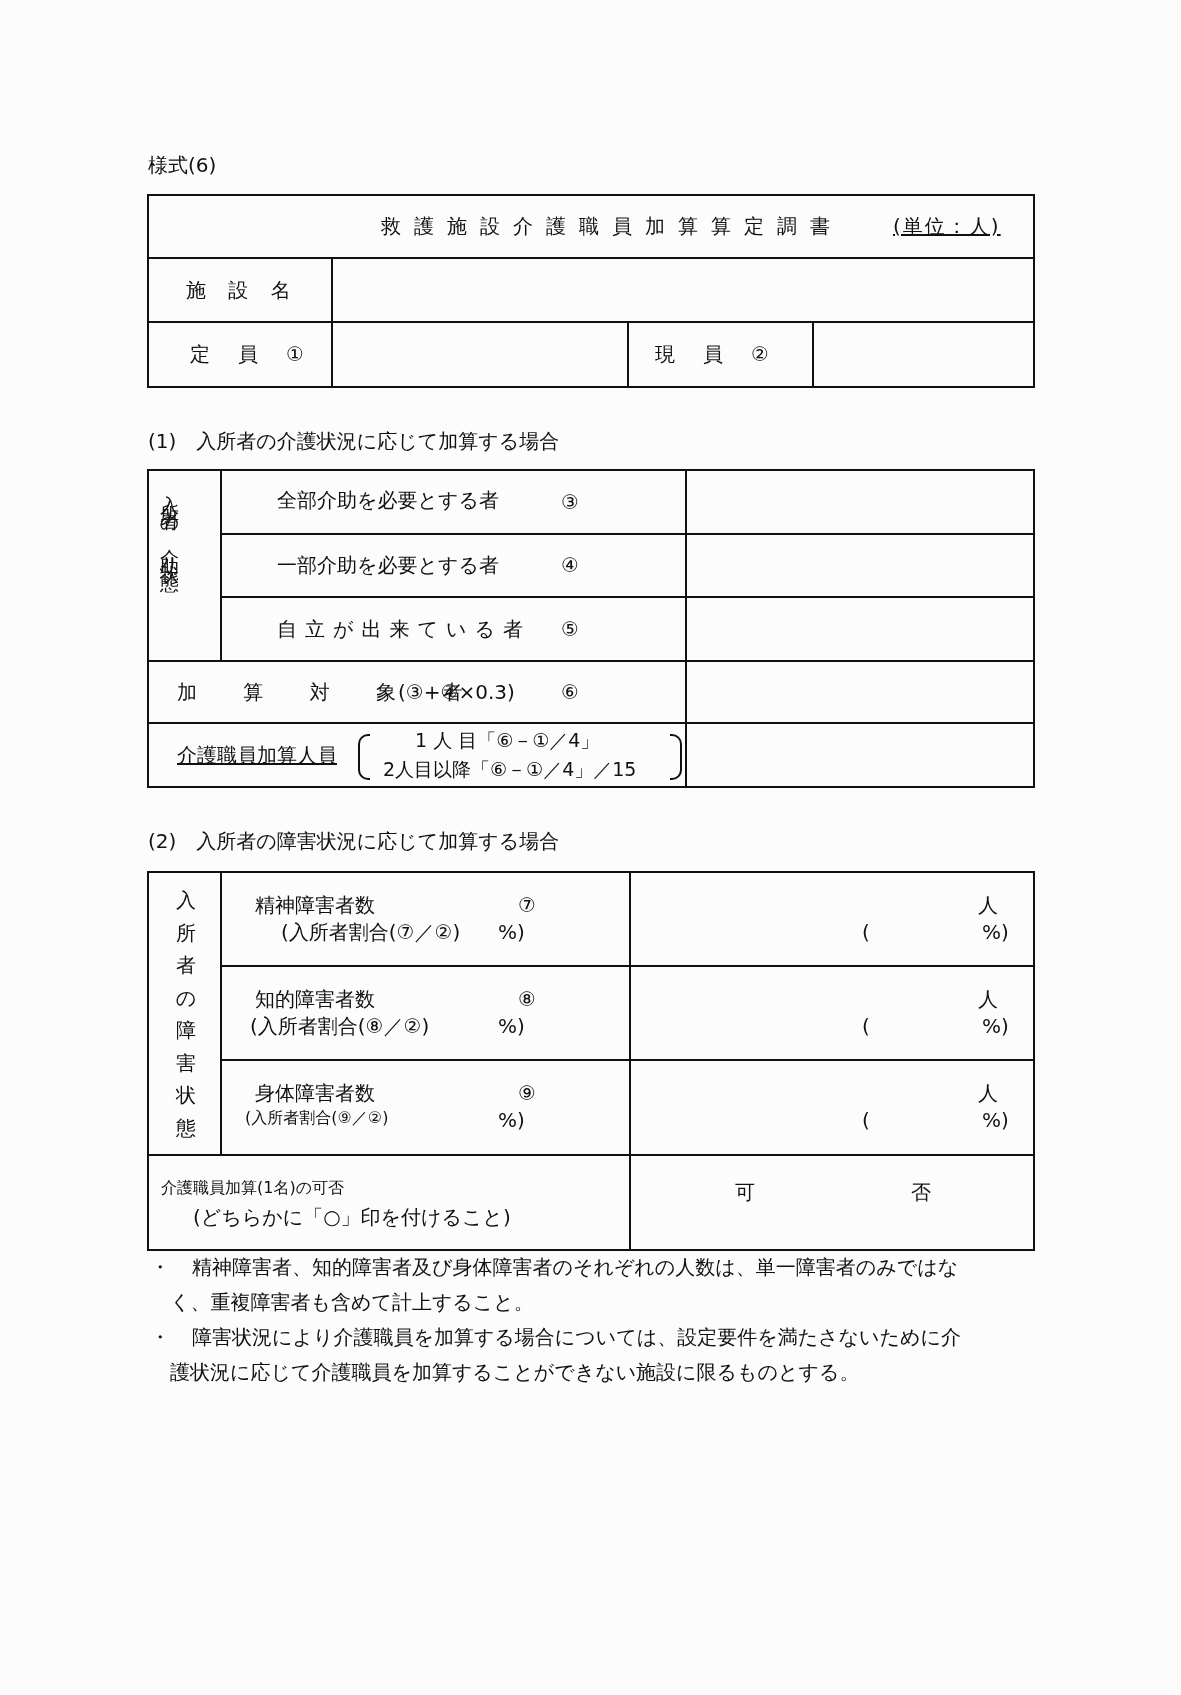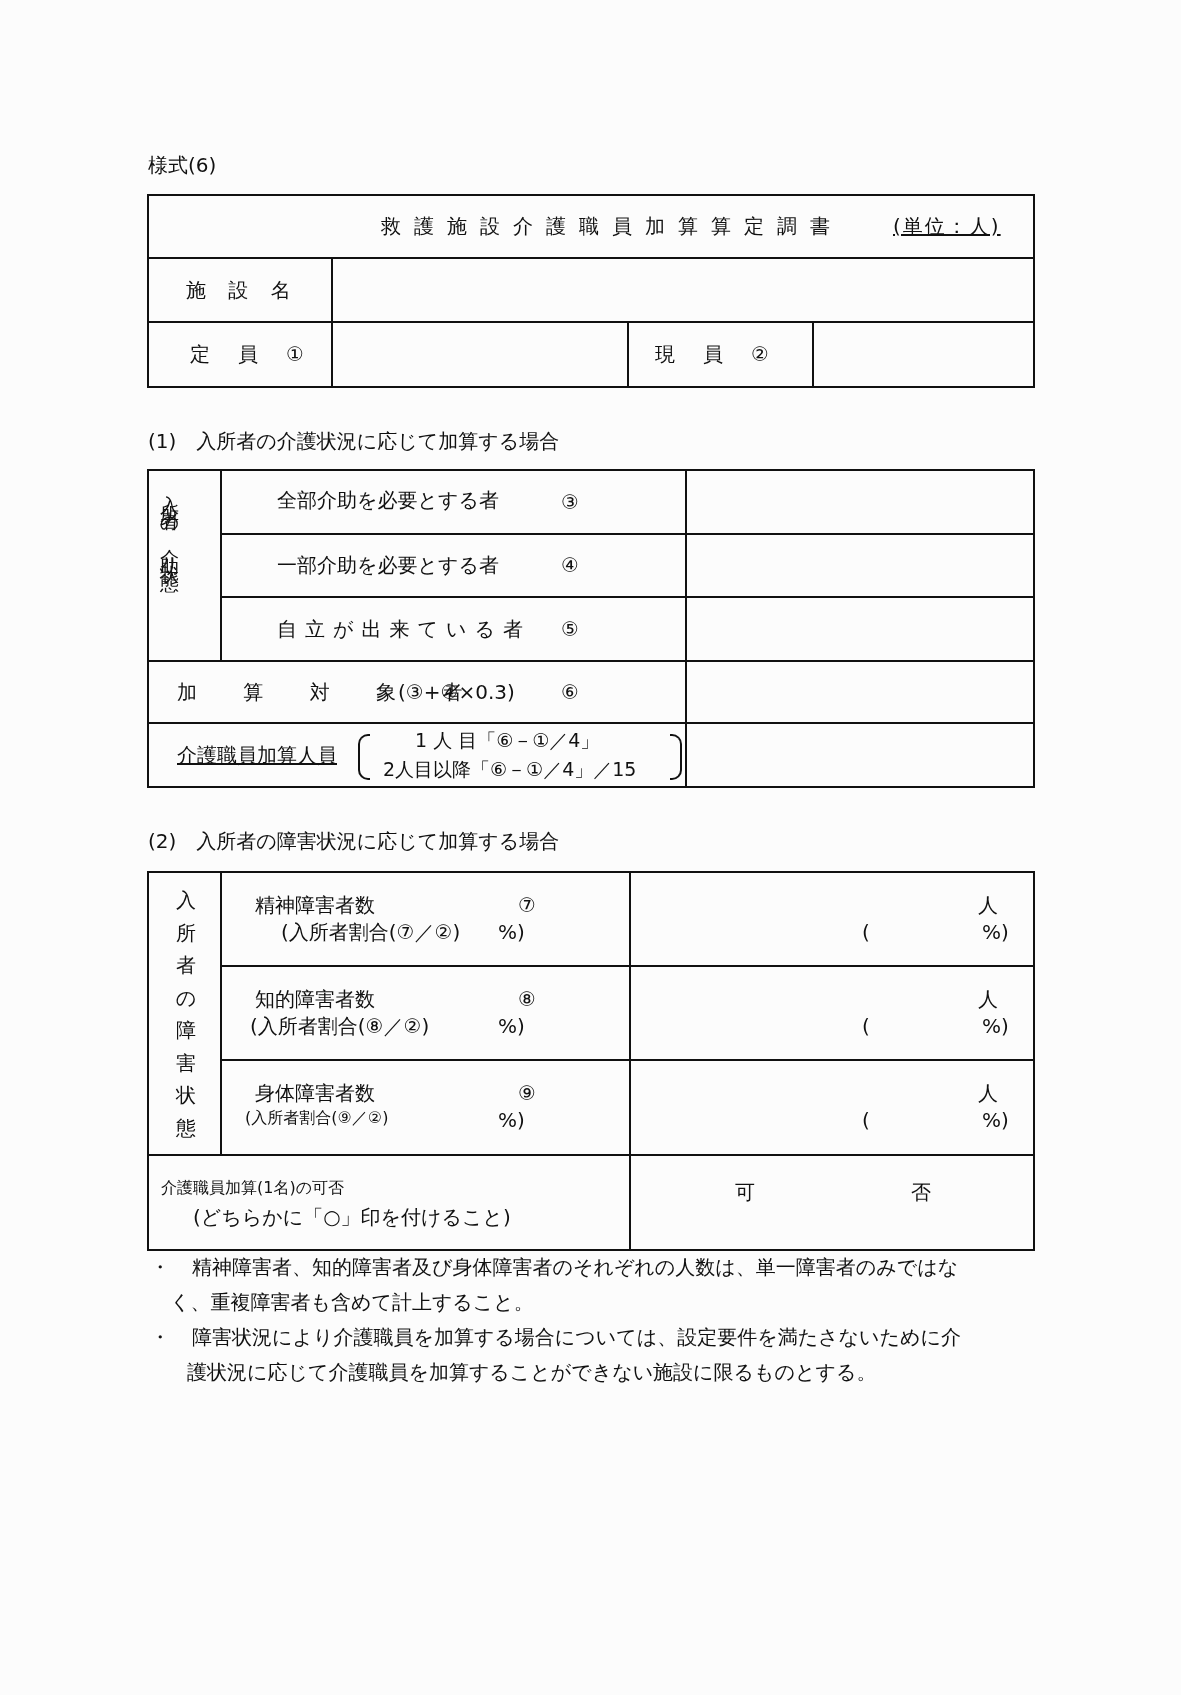--- a/index.html
+++ b/index.html
@@ -114,13 +114,13 @@
 <div class="t" style="left:161px;top:1180px;font-size:16px;">介護職員加算(1名)の可否</div>
 <div class="t" style="left:161px;top:1207px;font-size:20px;margin-left:32px;">(どちらかに「○」印を付けること)</div>
 <div class="t" style="left:733px;top:1180px;font-size:20px;padding:2px;">可</div>
 <div class="t" style="left:909px;top:1180px;font-size:20px;padding:2px;">否</div>
 
 <div class="t" style="left:150px;top:1257px;font-size:20px;">・</div>
 <div class="t" style="left:172px;top:1257px;font-size:20px;">　精神障害者、知的障害者及び身体障害者のそれぞれの人数は、単一障害者のみではな</div>
 <div class="t" style="left:170px;top:1292px;font-size:20px;">く、重複障害者も含めて計上すること。</div>
 <div class="t" style="left:150px;top:1327px;font-size:20px;">・</div>
 <div class="t" style="left:172px;top:1327px;font-size:20px;">　障害状況により介護職員を加算する場合については、設定要件を満たさないために介</div>
-<div class="t" style="left:187px;top:1362px;font-size:20px;text-align:right;">護状況に応じて介護職員を加算することができない施設に限るものとする。</div>
+<div class="t" style="left:170px;top:1362px;font-size:20px;text-align:right;">護状況に応じて介護職員を加算することができない施設に限るものとする。</div>
 
 </body></html>

